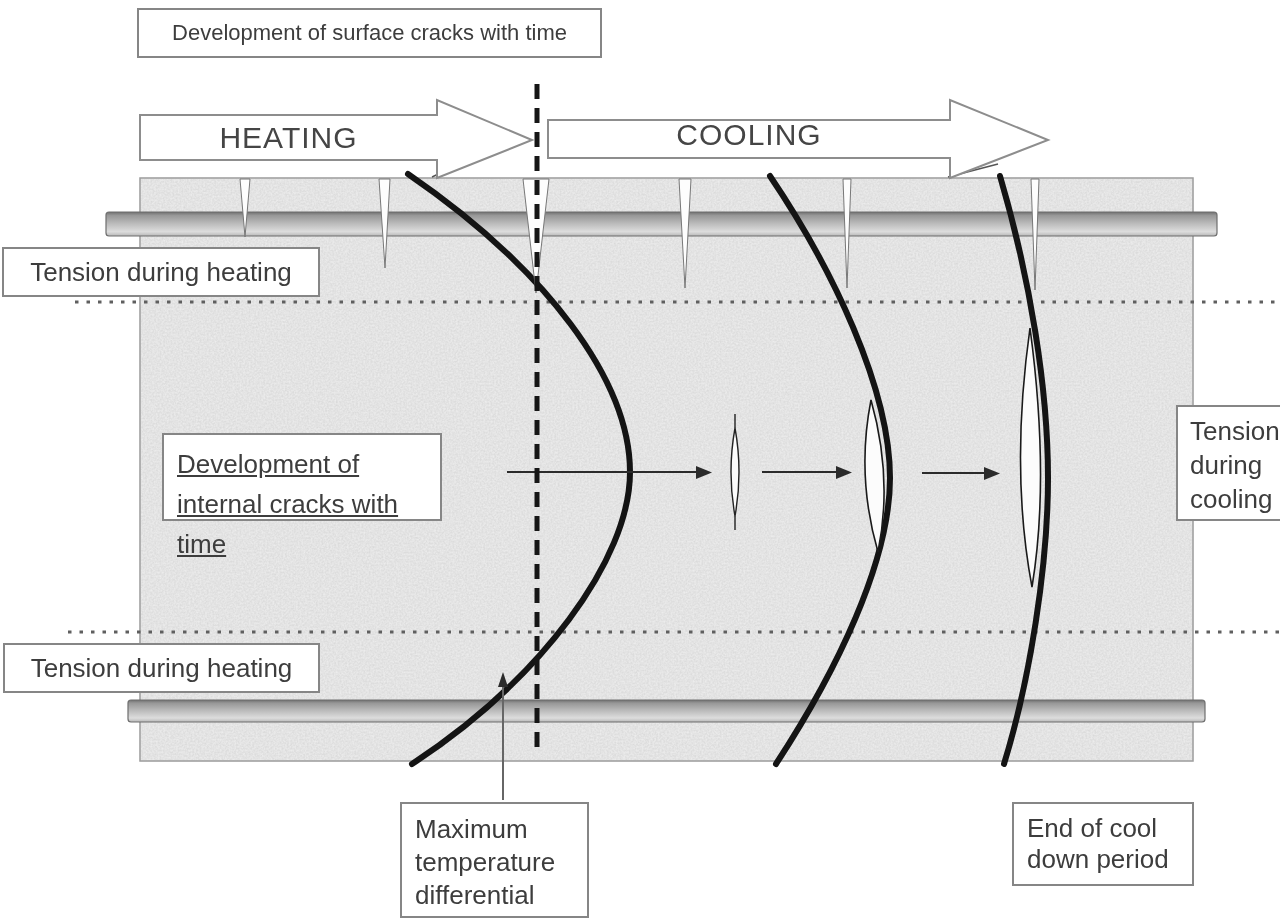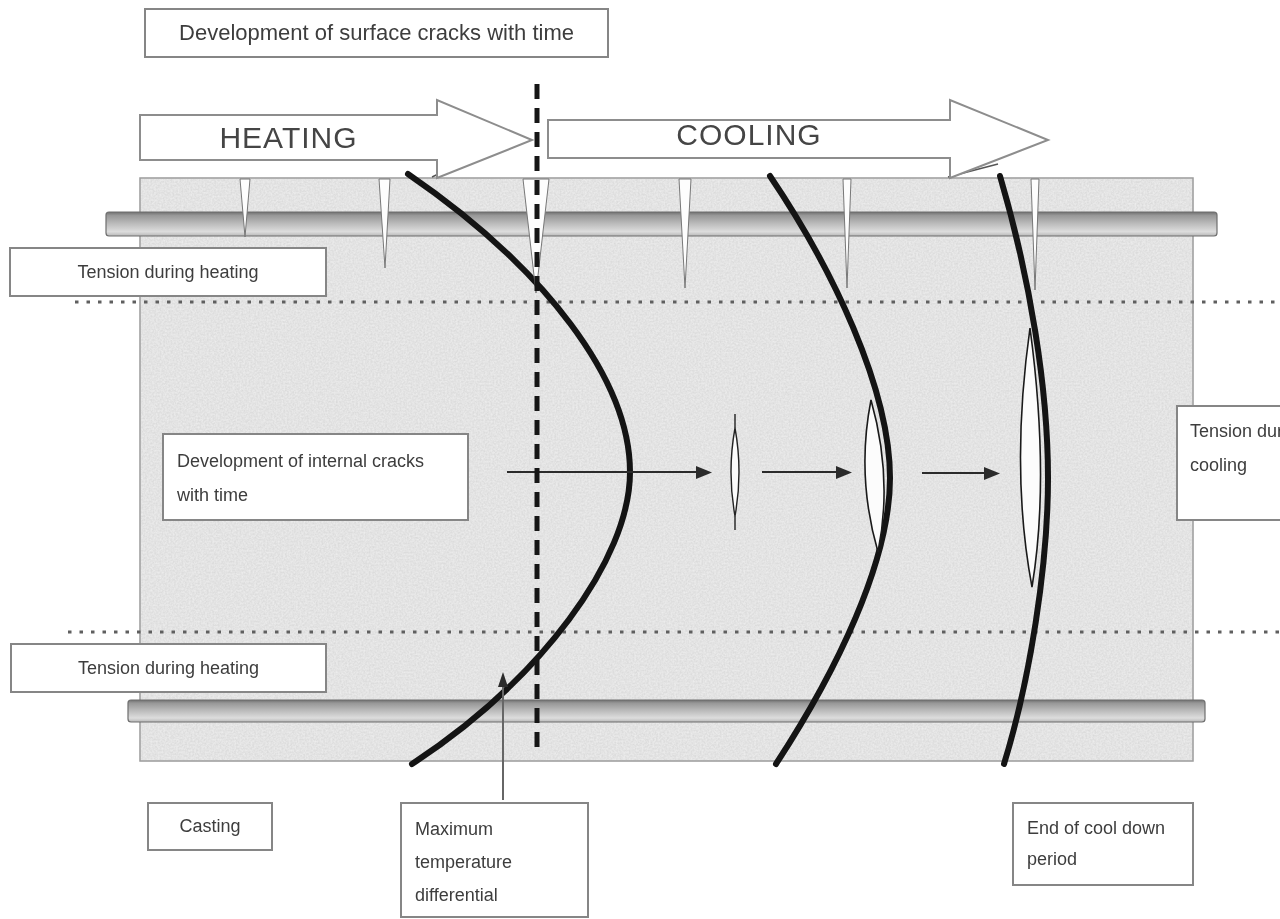--- a/index.html
+++ b/index.html
@@ -3,23 +3,23 @@
 <meta charset="utf-8">
 <style>
   html,body{margin:0;padding:0;background:#fff;}
   #stage{
     position:relative;width:1280px;height:919px;background:#fff;overflow:hidden;
     font-family:"Liberation Sans", sans-serif;color:#3d3d3d;
   }
   #art{position:absolute;left:0;top:0;}
   .box{
     position:absolute;box-sizing:border-box;background:#fff;
-    border:2px solid #868686;color:#3d3d3d;font-size:18px;line-height:33px;
+    border:2px solid #868686;color:#3d3d3d;font-size:26px;line-height:33px;
   }
-  .box.center{display:flex;align-items:center;justify-content:center;text-align:center;margin-left:7px;}
+  .box.center{display:flex;align-items:center;justify-content:center;text-align:center;}
   .box.pad{padding:9px 13px;}
   .plainlabel{
     position:absolute;box-sizing:border-box;display:flex;align-items:center;justify-content:center;
     font-size:30px;color:#454545;letter-spacing:1px;background:transparent;border:none;
   }
   .titlebox{font-size:22px;line-height:24px;border-width:2px;}
 </style>
 </head>
 <body>
 
@@ -91,25 +91,24 @@
   </svg>
 
   <div class="box center titlebox" style="left:137px;top:8px;width:465px;height:50px;">Development of surface cracks with time</div>
 
   <div class="plainlabel" style="left:140px;top:115px;width:297px;height:45px;">HEATING</div>
 
   <div class="plainlabel" style="left:548px;top:120px;width:402px;height:30px;">COOLING</div>
 
   <div class="box center" style="left:2px;top:247px;width:318px;height:50px;">Tension during heating</div>
 
-  <div class="box pad" style="left:162px;top:433px;width:307px;height:88px;line-height:34px;">Development of internal cracks with time</div>
+  <div class="box pad" style="left:162px;top:433px;width:280px;height:88px;line-height:40px;text-decoration:underline;">Development of internal cracks with time</div>
 
   <div class="box pad" style="left:1176px;top:405px;width:148px;height:116px;padding:7px 12px;line-height:34px;">Tension during cooling</div>
 
   <div class="box center" style="left:3px;top:643px;width:317px;height:50px;">Tension during heating</div>
 
-  <div class="box center" style="left:140px;top:802px;width:126px;height:49px;">Casting</div>
 
   <div class="box pad" style="left:1012px;top:802px;width:182px;height:84px;padding:9px 13px;line-height:31px;">End of cool down period</div>
 
   <div class="box pad" style="left:400px;top:802px;width:189px;height:116px;padding:9px 13px;line-height:33px;">Maximum temperature differential</div>
 
 </div>
 
 </body></html>

